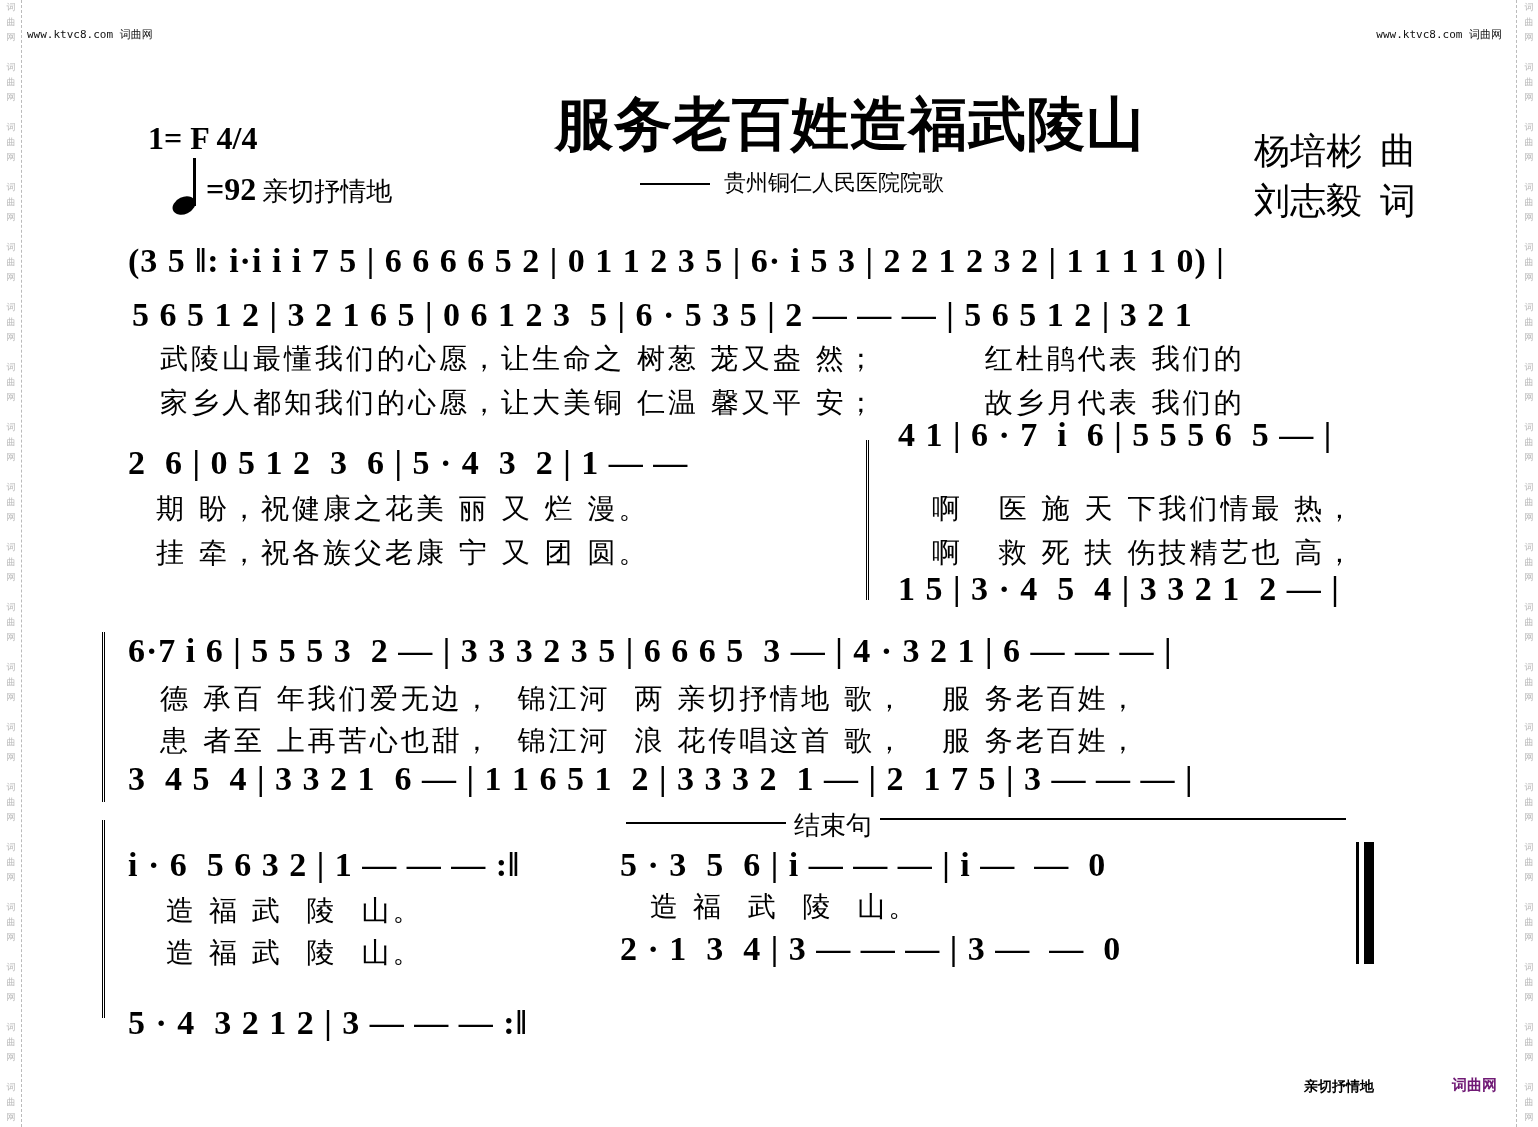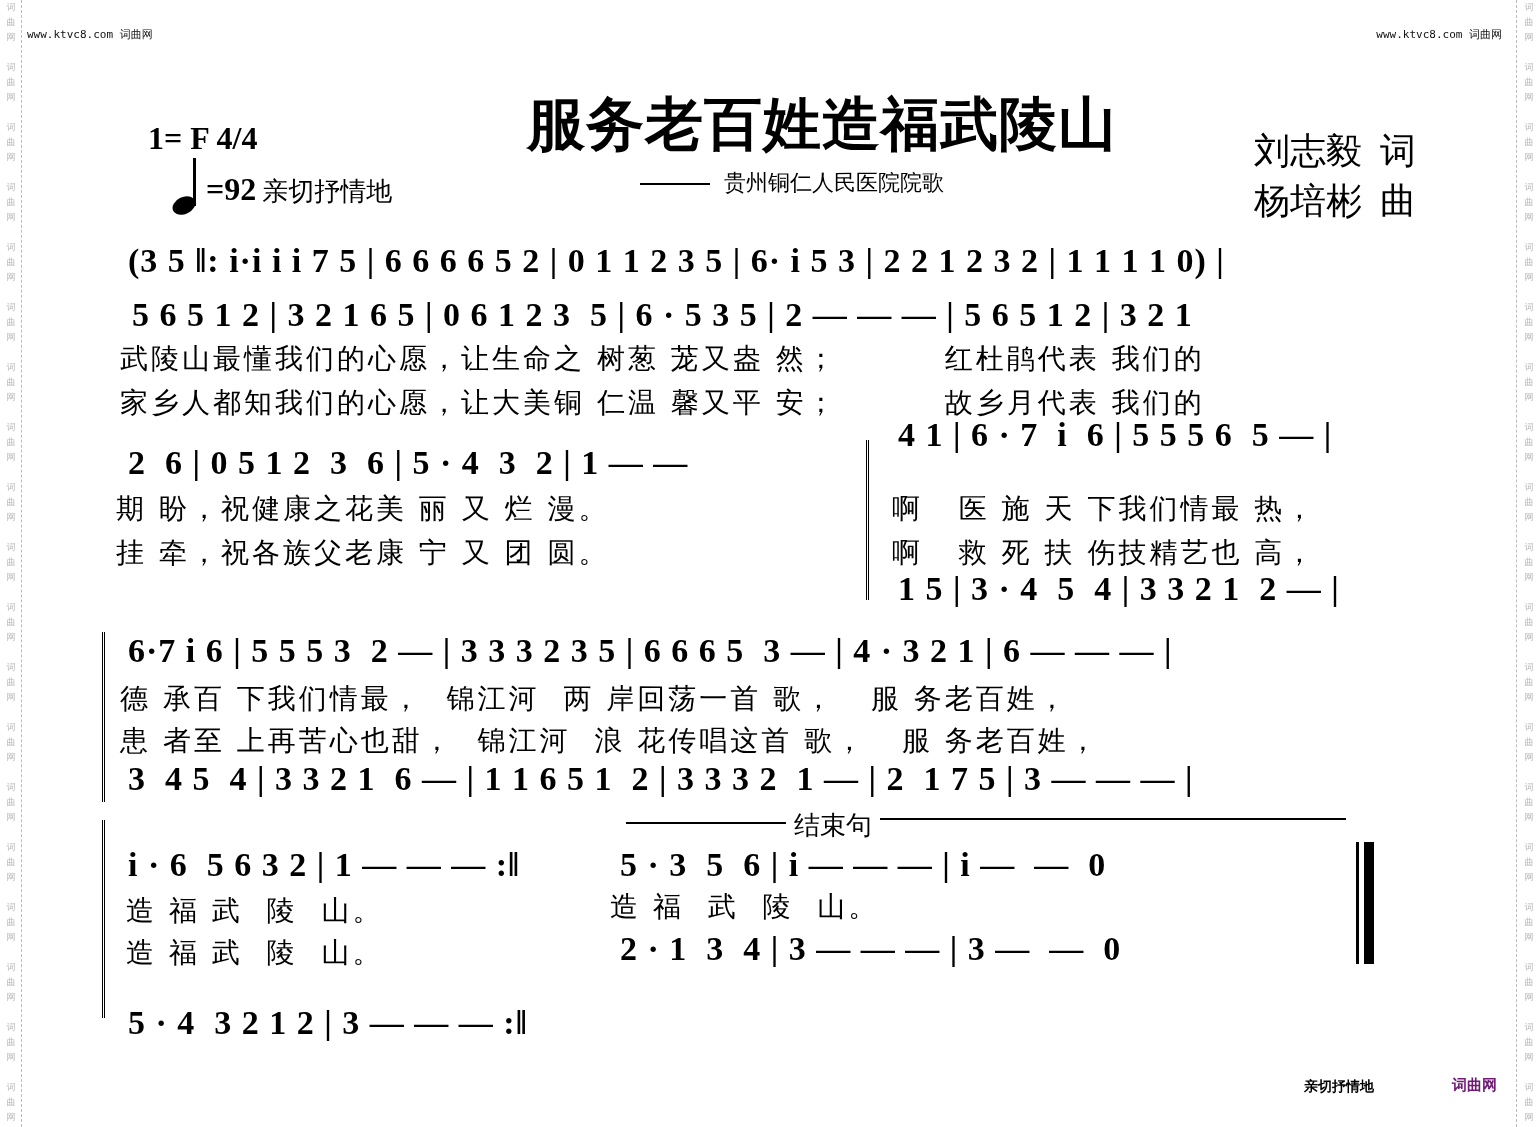--- a/index.html
+++ b/index.html
@@ -10,34 +10,34 @@
   .wm-col.right { right: 0; }
   .wm-col .dash { position: absolute; top: 0; bottom: 0; width: 0; border-left: 1px dashed #bbb; }
   .wm-col.left .dash { right: 0; }
   .wm-col.right .dash { left: 0; }
   .wm-group { position: absolute; width: 18px; font-family: "DejaVu Sans", sans-serif; font-size: 9px; line-height: 15px; color: #b8b8b8; text-align: center; }
   .wm-col.left .wm-group { left: 2px; }
   .wm-col.right .wm-group { left: 4px; }
   .site { position: absolute; top: 27px; font-family: "DejaVu Sans Mono", "Liberation Mono", monospace; font-size: 11px; color: #111; }
   .site.left { left: 27px; }
   .site.right { right: 36px; }
-  .title { position: absolute; left: 527px; top: 86px; font-family: Liberation Mono, monospace; font-size: 58px; letter-spacing: 1px; font-weight: bold; }
+  .title { position: absolute; left: 555px; top: 86px; font-family: Liberation Mono, monospace; font-size: 58px; letter-spacing: 1px; font-weight: bold; }
   .subtitle { position: absolute; left: 640px; top: 168px; font-size: 22px; }
   .subtitle .dash-line { display: inline-block; width: 70px; border-top: 2px solid #000; vertical-align: middle; margin-right: 14px; }
   .credits { position: absolute; left: 1254px; top: 126px; font-size: 36px; line-height: 50px; }
   .credits div span.role { margin-left: 18px; }
   .key { position: absolute; left: 148px; top: 120px; font-size: 32px; font-weight: bold; font-family: "Liberation Serif", serif; }
   .tempo { position: absolute; left: 172px; top: 158px; font-size: 32px; font-weight: bold; font-family: "Liberation Serif", serif; }
   .tempo .note { display: inline-block; width: 34px; height: 56px; position: relative; vertical-align: -14px; }
   .tempo .note .head { position: absolute; left: 0; bottom: 0; width: 24px; height: 17px; border-radius: 50%; background: #000; transform: rotate(-25deg); }
   .tempo .note .stem { position: absolute; left: 21px; top: 0; width: 3px; height: 48px; background: #000; }
   .tempo .marking { font-size: 26px; font-weight: normal; font-family: "DejaVu Sans", sans-serif; margin-left: 6px; }
   .row { position: absolute; white-space: pre; }
   .notes { font-family: "Liberation Serif", serif; font-weight: bold; font-size: 34px; letter-spacing: 1px; }
-  .lyric { font-family: "DejaVu Serif", serif; font-size: 28px; letter-spacing: 3px; }
+  .lyric { font-family: "DejaVu Serif", serif; font-size: 28px; letter-spacing: 3px; margin-left: 40px; }
   .label-small { font-family: "DejaVu Sans", sans-serif; font-size: 26px; }
   .bracket { position: absolute; border-left: 3px double #000; }
   .bar-final { position: absolute; background: #000; }
   .ending-line { position: absolute; border-top: 2px solid #000; }
   .footer-src { position: absolute; left: 1304px; top: 1078px; font-family: "DejaVu Sans", sans-serif; font-size: 14px; font-weight: bold; color: #000; }
   .footer-brand { position: absolute; left: 1452px; top: 1076px; font-family: "DejaVu Sans", sans-serif; font-size: 15px; font-weight: bold; }
 </style>
 </head>
 <body>
 
@@ -247,43 +247,43 @@
 
 <div class="key">1=  F 4/4</div>
 <div class="tempo">
   <span class="note"><span class="head"></span><span class="stem"></span></span><span>=92</span><span class="marking">亲切抒情地</span>
 </div>
 
 <div class="title">服务老百姓造福武陵山</div>
 <div class="subtitle"><span class="dash-line"></span><span>贵州铜仁人民医院院歌</span></div>
 
 <div class="credits">
+  <div><span>杨培彬</span><span class="role">曲</span></div>
   <div><span>刘志毅</span><span class="role">词</span></div>
-  <div><span>杨培彬</span><span class="role">曲</span></div>
 </div>
 
 <div class="row notes" style="left:128px; top:228px;margin-top:14px;">(3 5 ‖: i·i i i 7 5 | 6 6 6 6 5 2 | 0 1 1 2 3 5 | 6· i 5 3 | 2 2 1 2 3 2 | 1 1 1 1 0) |</div>
 
 <div class="row notes" style="left:132px; top:296px;">5 6 5 1 2 | 3 2 1 6 5 | 0 6 1 2 3  5 | 6 · 5 3 5 | 2 — — — | 5 6 5 1 2 | 3 2 1</div>
 <div class="row lyric" style="left:120px; top:340px;">武陵山最懂我们的心愿，让生命之 树葱 茏又盎 然；         红杜鹃代表 我们的</div>
 <div class="row lyric" style="left:120px; top:384px;">家乡人都知我们的心愿，让大美铜 仁温 馨又平 安；         故乡月代表 我们的</div>
 
 <div class="row notes" style="left:128px; top:444px;">2  6 | 0 5 1 2  3  6 | 5 · 4  3  2 | 1 — —</div>
 <div class="row lyric" style="left:116px; top:490px;">期 盼，祝健康之花美 丽 又 烂 漫。</div>
 <div class="row lyric" style="left:116px; top:534px;">挂 牵，祝各族父老康 宁 又 团 圆。</div>
 
 <div class="bracket" style="left:866px; top:440px; height:160px;"></div>
 <div class="row notes" style="left:898px; top:416px;">4 1 | 6 · 7  i  6 | 5 5 5 6  5 — |</div>
 <div class="row lyric" style="left:892px; top:490px;">啊   医 施 天 下我们情最 热，</div>
 <div class="row lyric" style="left:892px; top:534px;">啊   救 死 扶 伤技精艺也 高，</div>
 <div class="row notes" style="left:898px; top:570px;">1 5 | 3 · 4  5  4 | 3 3 2 1  2 — |</div>
 
 <div class="bracket" style="left:102px; top:632px; height:170px;"></div>
 <div class="row notes" style="left:128px; top:632px;">6·7 i 6 | 5 5 5 3  2 — | 3 3 3 2 3 5 | 6 6 6 5  3 — | 4 · 3 2 1 | 6 — — — |</div>
-<div class="row lyric" style="left:120px; top:680px;">德 承百 下我们情最，  锦江河  两 岸回荡一首 歌，   服 务老百姓，</div>
+<div class="row lyric" style="left:120px; top:680px;">德 承百 年我们爱无边，  锦江河  两 亲切抒情地 歌，   服 务老百姓，</div>
 <div class="row lyric" style="left:120px; top:722px;">患 者至 上再苦心也甜，  锦江河  浪 花传唱这首 歌，   服 务老百姓，</div>
 <div class="row notes" style="left:128px; top:760px;">3  4 5  4 | 3 3 2 1  6 — | 1 1 6 5 1  2 | 3 3 3 2  1 — | 2  1 7 5 | 3 — — — |</div>
 
 <div class="bracket" style="left:102px; top:820px; height:198px;"></div>
 <div class="row notes" style="left:128px; top:846px;">i · 6  5 6 3 2 | 1 — — — :‖</div>
 <div class="row lyric" style="left:126px; top:892px;">造 福 武  陵  山。</div>
 <div class="row lyric" style="left:126px; top:934px;">造 福 武  陵  山。</div>
 <div class="row notes" style="left:128px; top:1004px;">5 · 4  3 2 1 2 | 3 — — — :‖</div>
 
 <div class="ending-line" style="left:626px; top:822px; width:160px;"></div>

